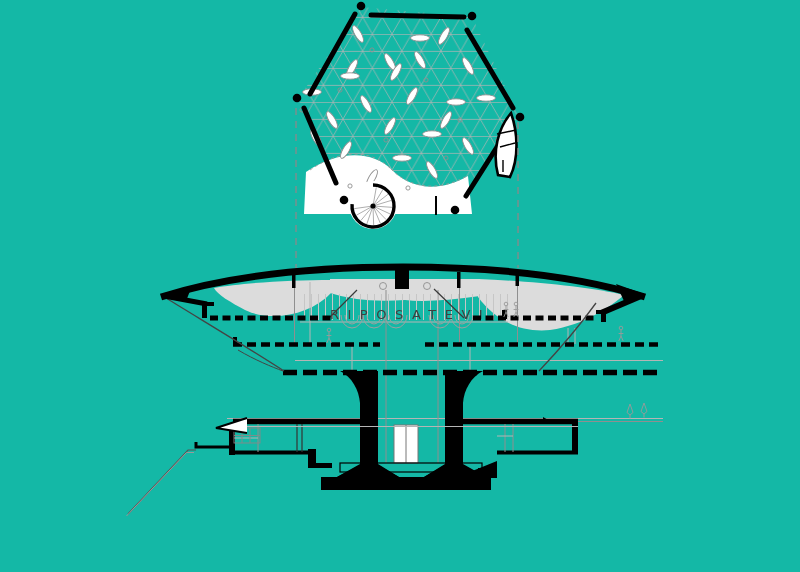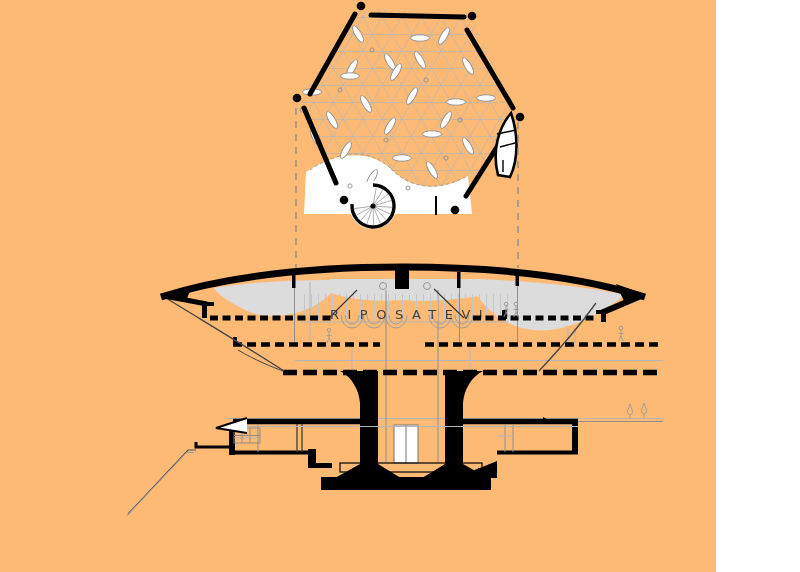--- a/index.html
+++ b/index.html
@@ -1,16 +1,16 @@
 <!DOCTYPE html>
 <html><head>
 <meta charset="utf-8">
 <style>
   html,body{margin:0;padding:0;background:#ffffff;}
-  #canvas{position:relative;width:716px;height:572px;background:#fdba74;overflow:hidden;
+  #canvas{position:relative;width:800px;height:572px;background:#14b8a6;overflow:hidden;
           font-family:"DejaVu Sans", sans-serif;}
   svg{position:absolute;left:0;top:0;}
   .edge-bar{stroke:#000;stroke-width:5;stroke-linecap:round;}
   .vertex-dot{fill:#000;}
   .void-dash{fill:none;stroke:#9a9a9a;stroke-width:.9;stroke-dasharray:3 3;}
   .proj-line{stroke:#8a8a8a;stroke-width:1.3;stroke-dasharray:7 6;}
   .mark{fill:#ffffff;stroke:#8f8f8f;stroke-width:.9;}
   .sdot{fill:none;stroke:#8f8f8f;stroke-width:.9;}
   .tread{stroke:#999;stroke-width:.8;}
   .fig{fill:none;stroke:#9a9a9a;stroke-width:.9;}

